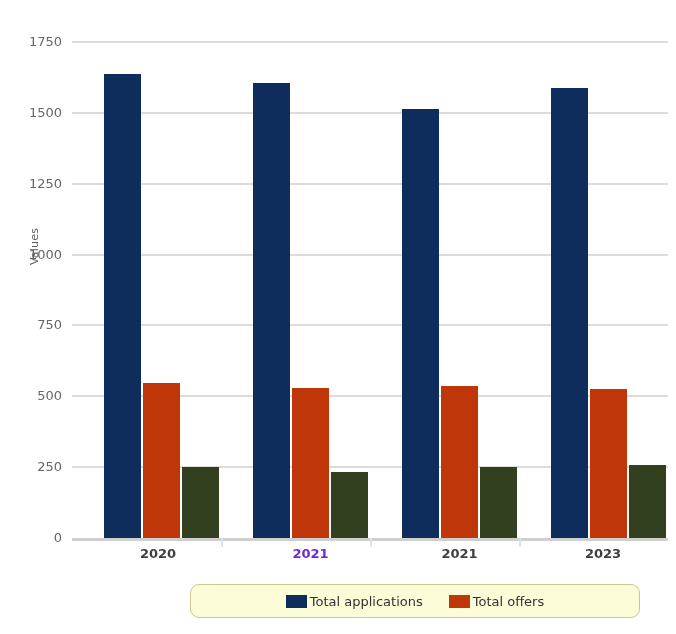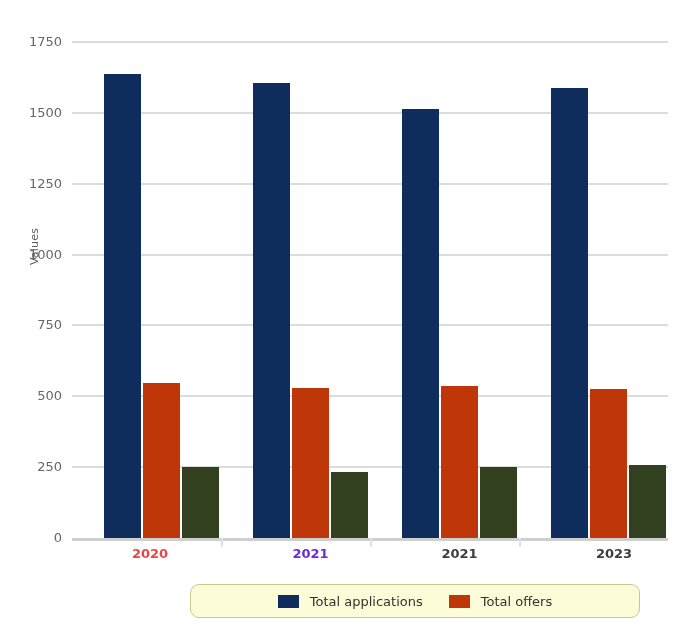--- a/index.html
+++ b/index.html
@@ -113,21 +113,21 @@
     border: 1px solid #c9c98e;
     border-radius: 9px;
     display: flex;
     align-items: center;
     justify-content: center;
     gap: 26px;
   }
   .legend-entry {
     display: flex;
     align-items: center;
-    gap: 11px;
+    gap: 3px;
   }
   .legend-swatch {
     width: 21px;
     height: 13px;
     display: block;
   }
   .legend-text {
     font-size: 13px;
     color: #333333;
     white-space: nowrap;
@@ -172,26 +172,26 @@
       <div class="tick-label" style="position: absolute; left: -56px; top: 460.143px; width: 118px; right: auto; color: rgb(102, 102, 102);">250</div>
       <div class="tick-label" style="position: absolute; left: -56px; top: 389.286px; width: 118px; right: auto; color: rgb(102, 102, 102);">500</div>
       <div class="tick-label" style="position: absolute; left: -56px; top: 318.429px; width: 118px; right: auto; color: rgb(102, 102, 102);">750</div>
       <div class="tick-label" style="position: absolute; left: -56px; top: 247.571px; width: 118px; right: auto; color: rgb(102, 102, 102);">1000</div>
       <div class="tick-label" style="position: absolute; left: -56px; top: 176.714px; width: 118px; right: auto; color: rgb(102, 102, 102);">1250</div>
       <div class="tick-label" style="position: absolute; left: -56px; top: 105.857px; width: 118px; right: auto; color: rgb(102, 102, 102);">1500</div>
       <div class="tick-label" style="position: absolute; left: -56px; top: 35px; width: 118px; right: auto; color: rgb(102, 102, 102);">1750</div>
     </div>
 
   <div id="category-axis">
-      <div class="cat-label" style="left: 18px; color: #ef4444;">2020</div>
+      <div class="cat-label" style="left: 26px; color: #404040;">2020</div>
       <div class="cat-label" style="left: 178.5px; color: #6d28d9;">2021</div>
       <div class="cat-sep" style="left: 149px;"></div>
       <div class="cat-label" style="left: 327.5px; color: rgb(61, 61, 61);">2021</div>
       <div class="cat-sep" style="left: 298px;"></div>
-      <div class="cat-label" style="left: 482px; color: rgb(61, 61, 61);">2023</div>
+      <div class="cat-label" style="left: 471px; color: rgb(61, 61, 61);">2023</div>
       <div class="cat-sep" style="left: 447px;"></div>
     </div>
 
   <div id="legend" style="background: rgb(252, 252, 217); border-color: rgb(201, 201, 142);">
       <div class="legend-entry">
         <span class="legend-swatch" style="background: rgb(15, 45, 92);"></span>
         <span class="legend-text">Total applications</span>
       </div>
       <div class="legend-entry">
         <span class="legend-swatch" style="background: rgb(191, 55, 9);"></span>

